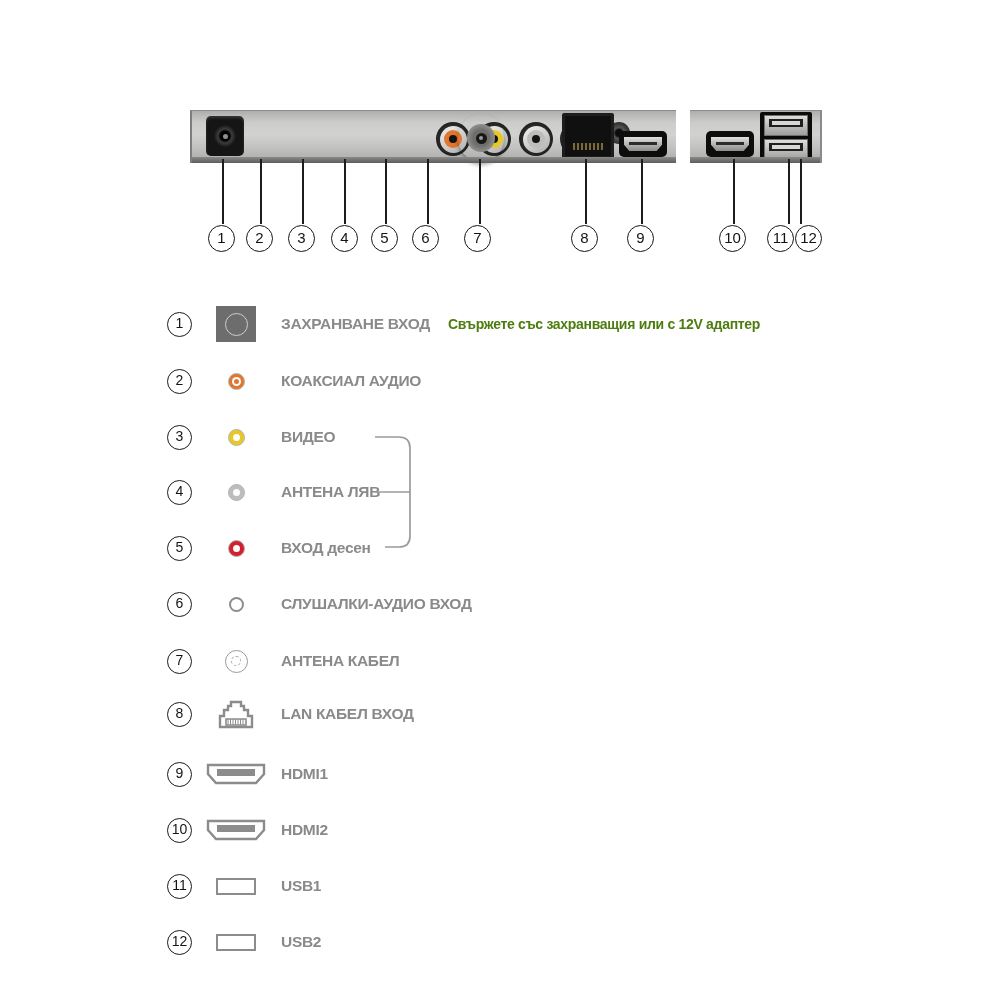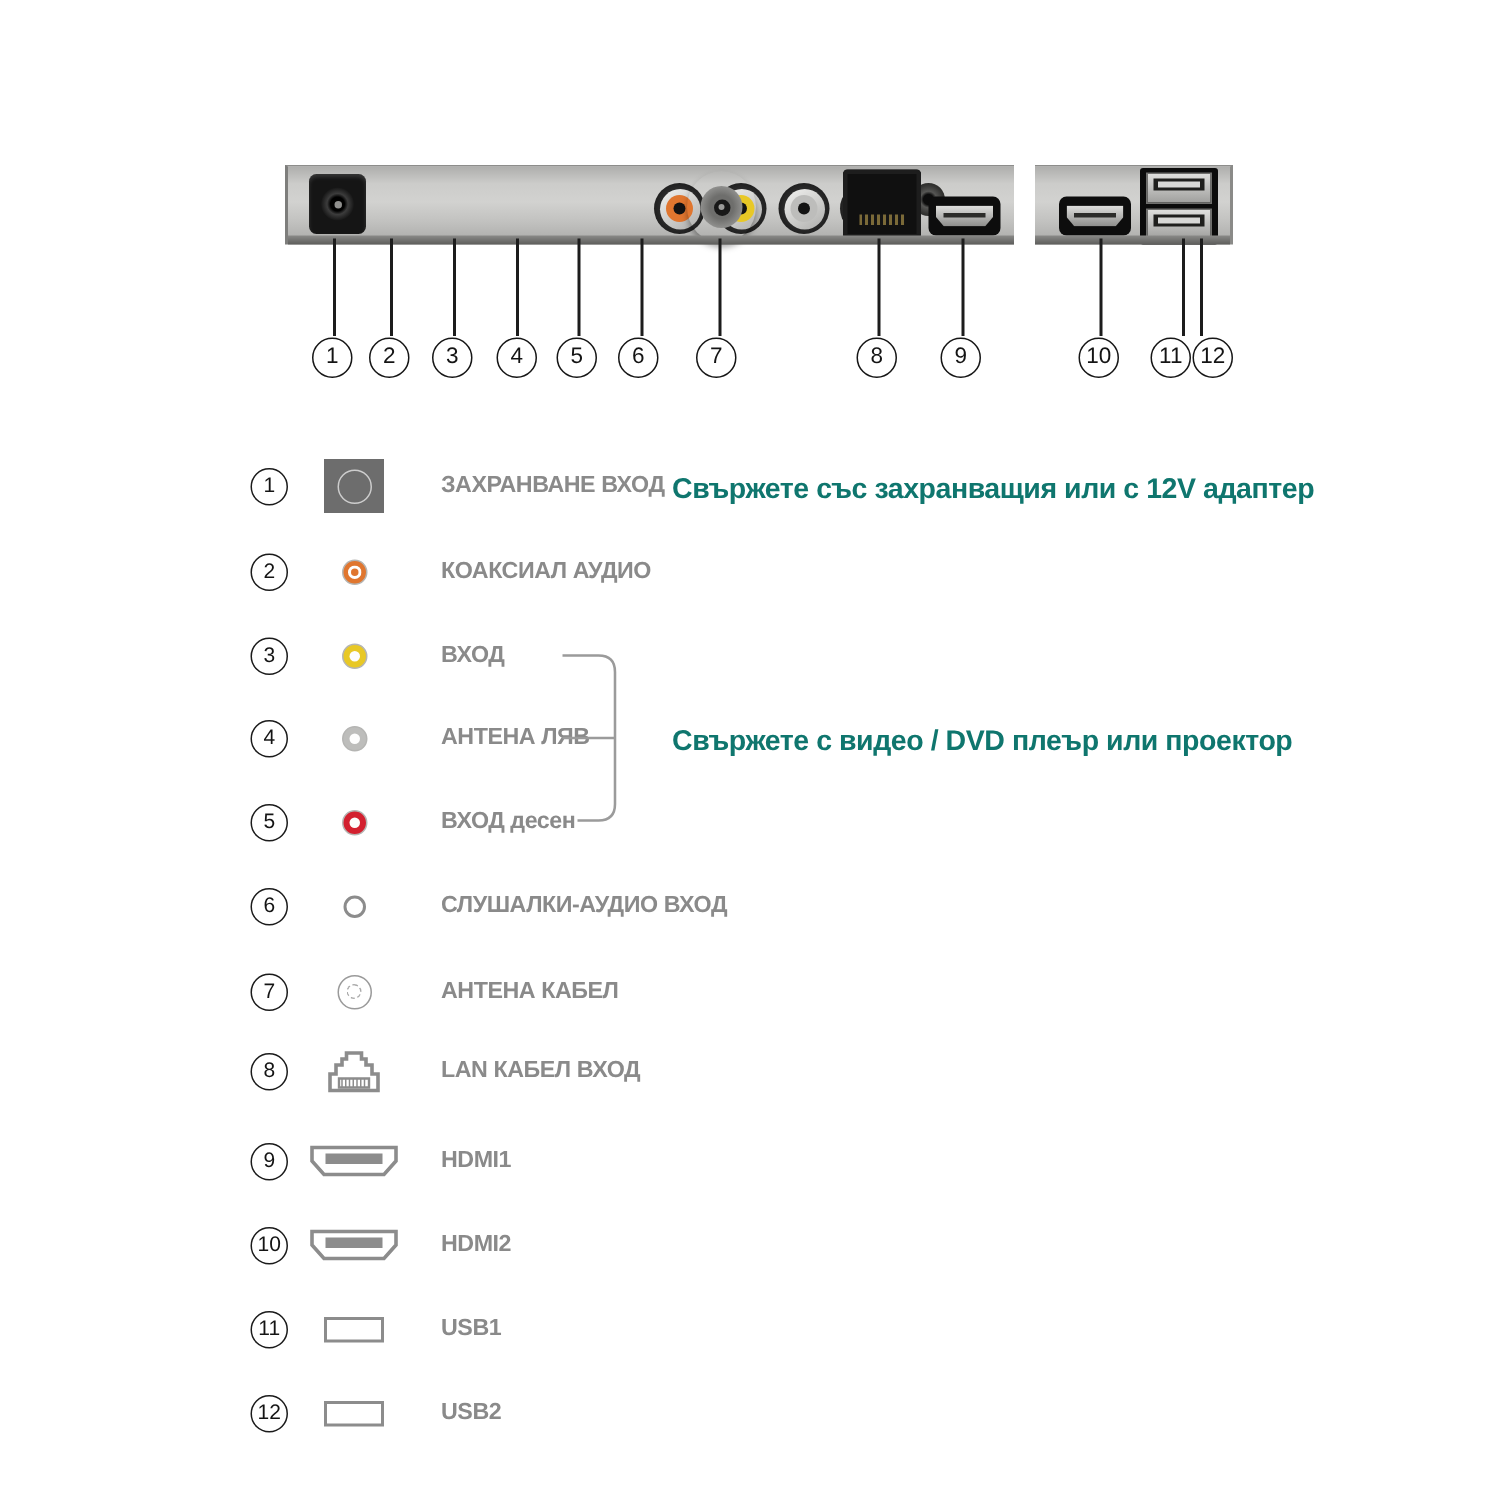--- a/index.html
+++ b/index.html
@@ -69,23 +69,23 @@
   
   .lead { position:absolute; top:159px; width:1.5px; height:65px; background:#1c1c1c; }
   .callout { position:absolute; top:225px; width:27px; height:27px; border:1.7px solid #161616; border-radius:50%;
     background:#fff; color:#141414; font-size:15px; line-height:23px; text-align:center; }
 
   
   .legend-row { position:absolute; left:167px; height:28px; display:flex; align-items:center; }
   .lnum { width:25px; height:25px; border:1.7px solid #1b1b1b; border-radius:50%; background:#fff;
     color:#141414; font-size:14px; line-height:21px; text-align:center; flex:0 0 auto; }
   .icon-cell { margin-left:12px; width:64px; height:42px; display:flex; align-items:center; justify-content:center; flex:0 0 auto; }
-  .llabel { margin-left:26px; font-weight:bold; font-size:15.5px; color:#8a8a8a; letter-spacing:-0.3px; white-space:nowrap; }
-
-  .float-text { position:absolute; left:448px; font-weight:bold; font-size:19px; color:#0f766e; letter-spacing:-0.3px; white-space:nowrap; }
+  .llabel { margin-left:13px; font-weight:bold; font-size:15.5px; color:#8a8a8a; letter-spacing:-0.3px; white-space:nowrap; }
+
+  .float-text { position:absolute; left:448px; font-weight:bold; font-size:14px; color:#4d7c0f; letter-spacing:-0.3px; white-space:nowrap; }
 
   
   .icon-power { width:40px; height:36px; background:#6d6d6d; display:flex; align-items:center; justify-content:center; }
   .icon-power .pwr-circle { width:23px; height:23px; border:1.4px solid #cdcdcd; border-radius:50%; }
   .icon-rca-s { width:17px; height:17px; border-radius:50%; background:var(--c,#ccc); border:1px solid #b5b5b3;
     display:flex; align-items:center; justify-content:center; }
   .rca-core { width:7px; height:7px; border-radius:50%; background:#fdfdfd; }
   .rca-core.dot-core { background:var(--c,#ccc); box-shadow:inset 0 0 0 2px #fff; width:9px; height:9px; }
   .icon-ring { width:15px; height:15px; border:2.4px solid #8c8c8c; border-radius:50%; }
   .icon-ant { width:23px; height:23px; border:1.7px solid #9a9a9a; border-radius:50%;
@@ -218,21 +218,21 @@
     <span class="llabel">КОАКСИАЛ АУДИО</span>
   </div>
 
   <div class="legend-row" style="top:423px">
     <div class="lnum">3</div>
     <div class="icon-cell">
         <span class="icon-rca-s" style="--c: #e8c826;">
           <span class="rca-core"></span>
         </span>
       </div>
-    <span class="llabel">ВХОД</span>
+    <span class="llabel">ВИДЕО</span>
   </div>
 
   <div class="legend-row" style="top:478px">
     <div class="lnum">4</div>
     <div class="icon-cell">
         <span class="icon-rca-s" style="--c: #bdbdbb;">
           <span class="rca-core"></span>
         </span>
       </div>
     <span class="llabel">АНТЕНА ЛЯВ</span>
@@ -245,21 +245,20 @@
           <span class="rca-core"></span>
         </span>
       </div>
     <span class="llabel">ВХОД десен</span>
   </div>
 
   <svg class="bracket" width="90" height="132" viewBox="0 0 90 132">
     <path d="M 7 12 H 31 Q 42 12 42 23 V 111 Q 42 122 31 122 H 17" fill="none" stroke="#9b9b9b" stroke-width="1.7"></path>
     <path d="M 7 67 H 42" fill="none" stroke="#9b9b9b" stroke-width="1.7"></path>
   </svg>
-  <span class="float-text" style="top:484px">Свържете с видео / DVD плеър или проектор</span>
 
   <div class="legend-row" style="top:590px">
     <div class="lnum">6</div>
     <div class="icon-cell">
         <span class="icon-ring"></span>
       </div>
     <span class="llabel">СЛУШАЛКИ-АУДИО ВХОД</span>
   </div>
 
   <div class="legend-row" style="top:647px">

